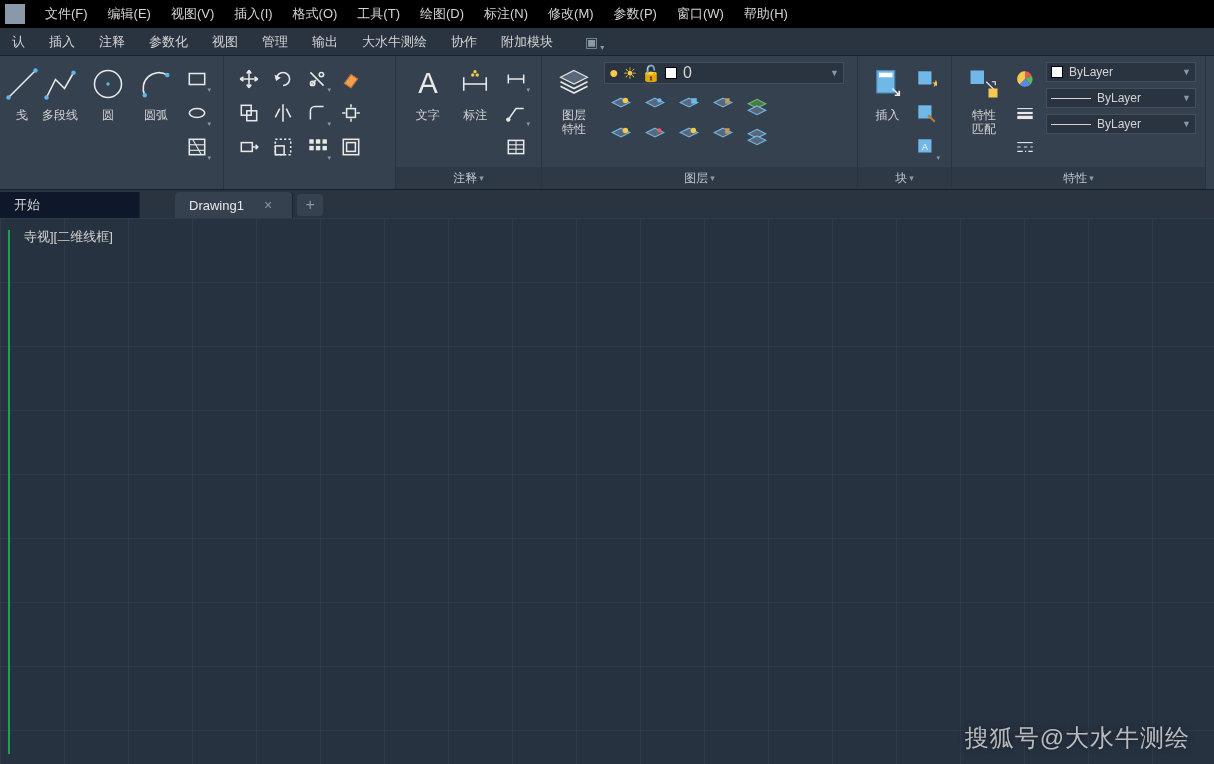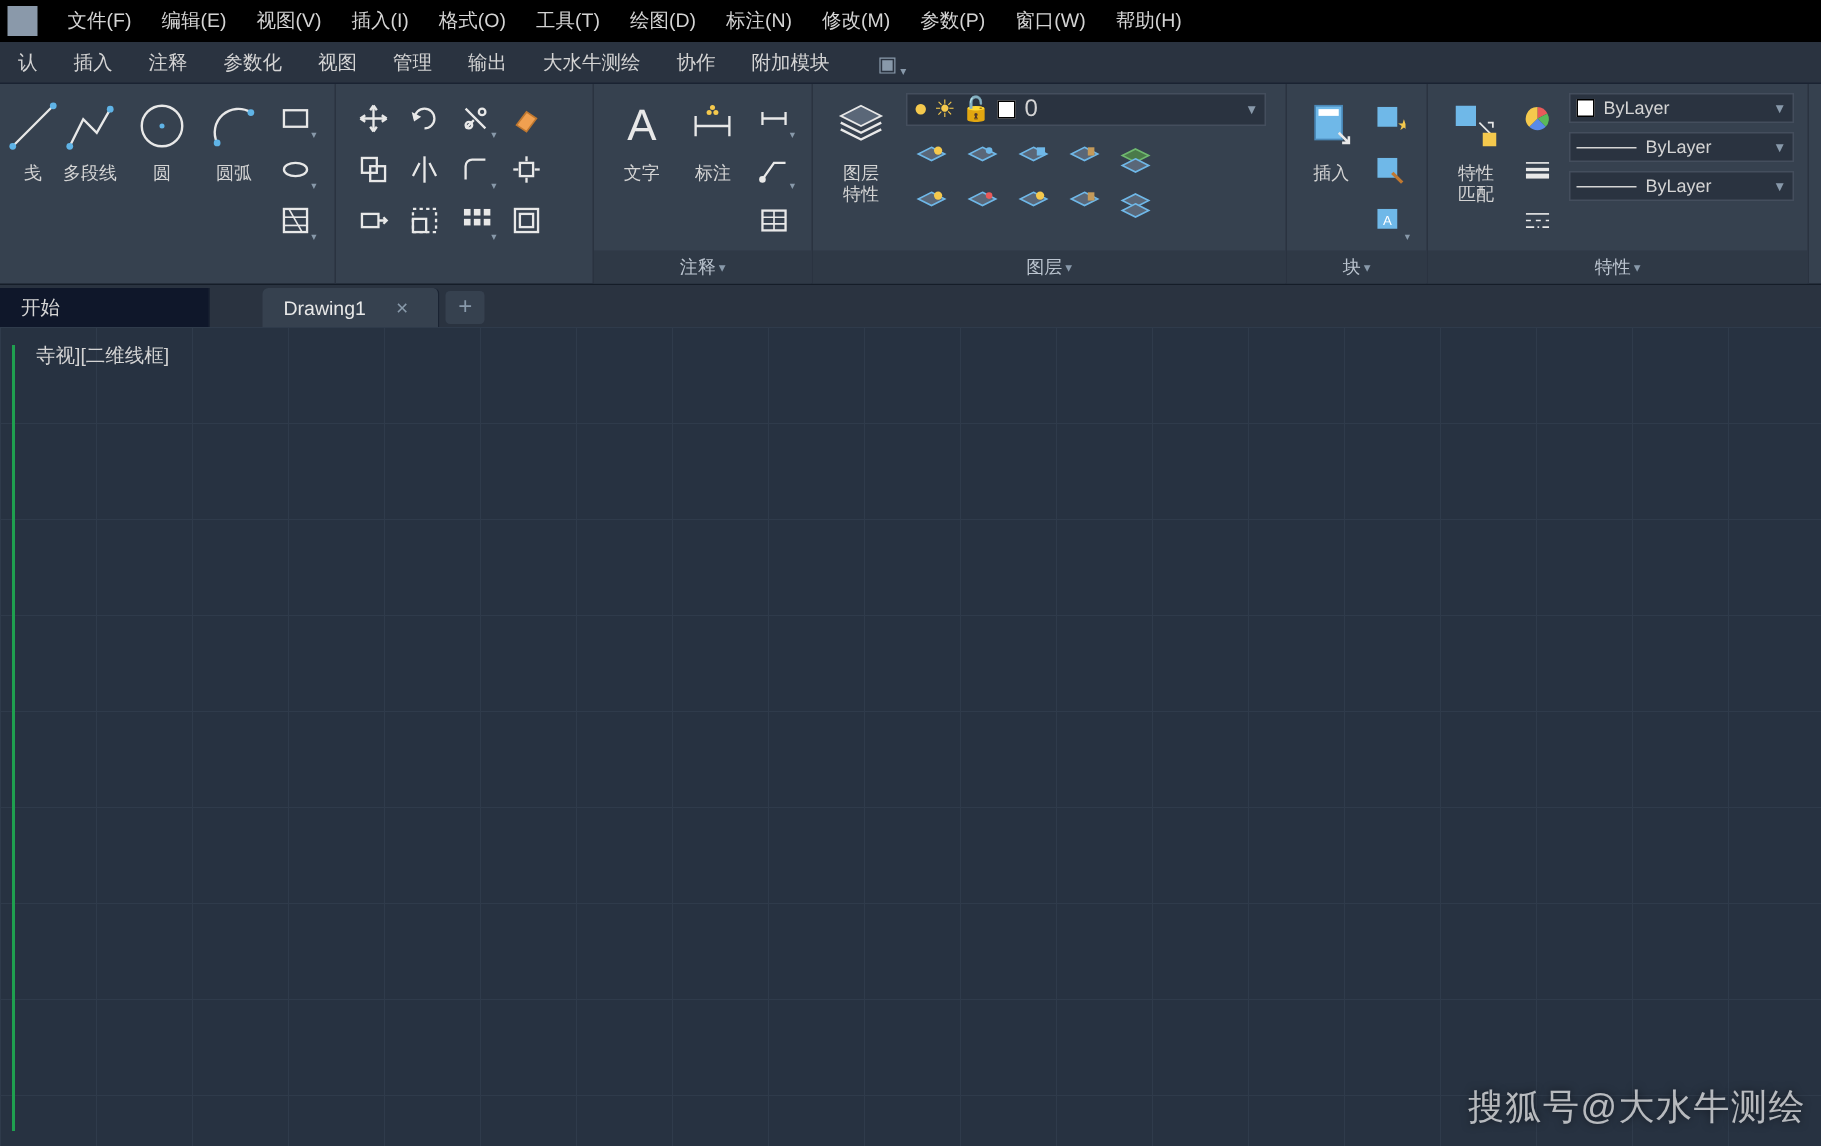--- a/index.html
+++ b/index.html
@@ -41,21 +41,21 @@
 .dtab { height: 26px; padding: 0 20px 0 14px; display: flex; align-items: center; font-size: 13px; cursor: pointer; position: relative; border-right: 1px solid #1a2332; }
 .dtab.start { background: #0f172a; color: #d4d4d4; width: 140px; }
 .dtab.active { background: #36414f; color: #e8e8e8; border-top-left-radius: 4px; border-top-right-radius: 4px; margin-left: 35px; }
 .dtab .close { margin-left: 20px; color: #8899aa; font-size: 14px; }
 .new-tab-btn { width: 26px; height: 22px; display: flex; align-items: center; justify-content: center; background: #36414f; border-radius: 3px; margin-left: 4px; cursor: pointer; color: #8899aa; margin-bottom: 2px;}
 
 .canvas { position: relative; flex: 1; background: #273241; height: 546px; overflow: hidden; }
 .grid-bg { position: absolute; inset: 0; background-image: linear-gradient(#2f3b4b 1px, transparent 1px), linear-gradient(90deg, #2f3b4b 1px, transparent 1px); background-size: 64px 64px; }
 .axis-y { position: absolute; left: 8px; top: 12px; width: 2px; height: 524px; background: #1fa04f; }
 .view-label { position: absolute; left: 0; top: 10px; font-size: 13px; color: #d4d4d4; margin-left: 24px; }
-.watermark { position: absolute; bottom: 10px; right: 10px; font-size: 24px; color: rgba(255,255,255,0.68); font-weight: 500; letter-spacing: 1px; text-shadow: 0 0 6px rgba(0,0,0,0.6); }
+.watermark { position: absolute; bottom: 10px; right: 24px; font-size: 24px; color: rgba(255,255,255,0.68); font-weight: 500; letter-spacing: 1px; text-shadow: 0 0 6px rgba(0,0,0,0.6); }
 
 .stroke-w { stroke: #e8e8e8; stroke-width: 1.4; fill: none; }
 .bulb { fill: #f5c94d; }
 </style>
 </head>
 <body>
 
 <div class="menubar">
   <span style="width:20px;height:20px;background:#8a99aa;display:inline-block;margin-right:10px;"></span>
   <div class="menu-item">文件(F)</div>

